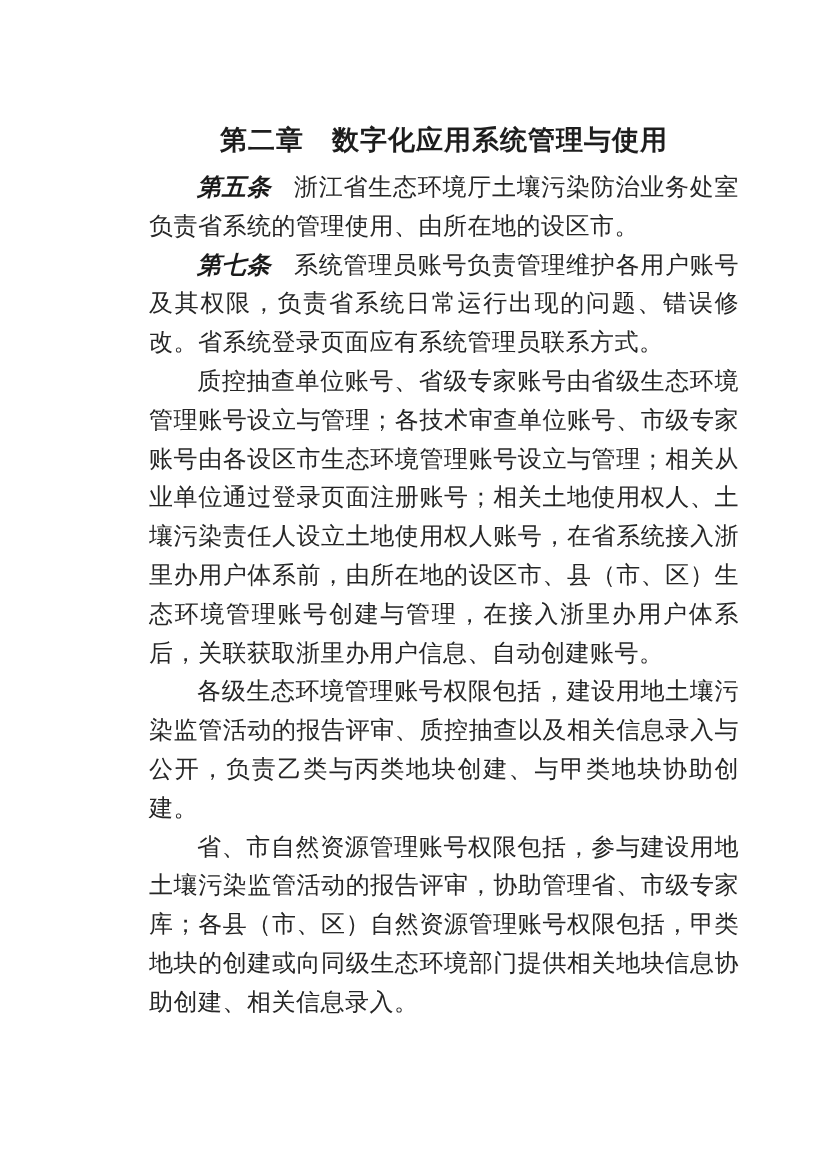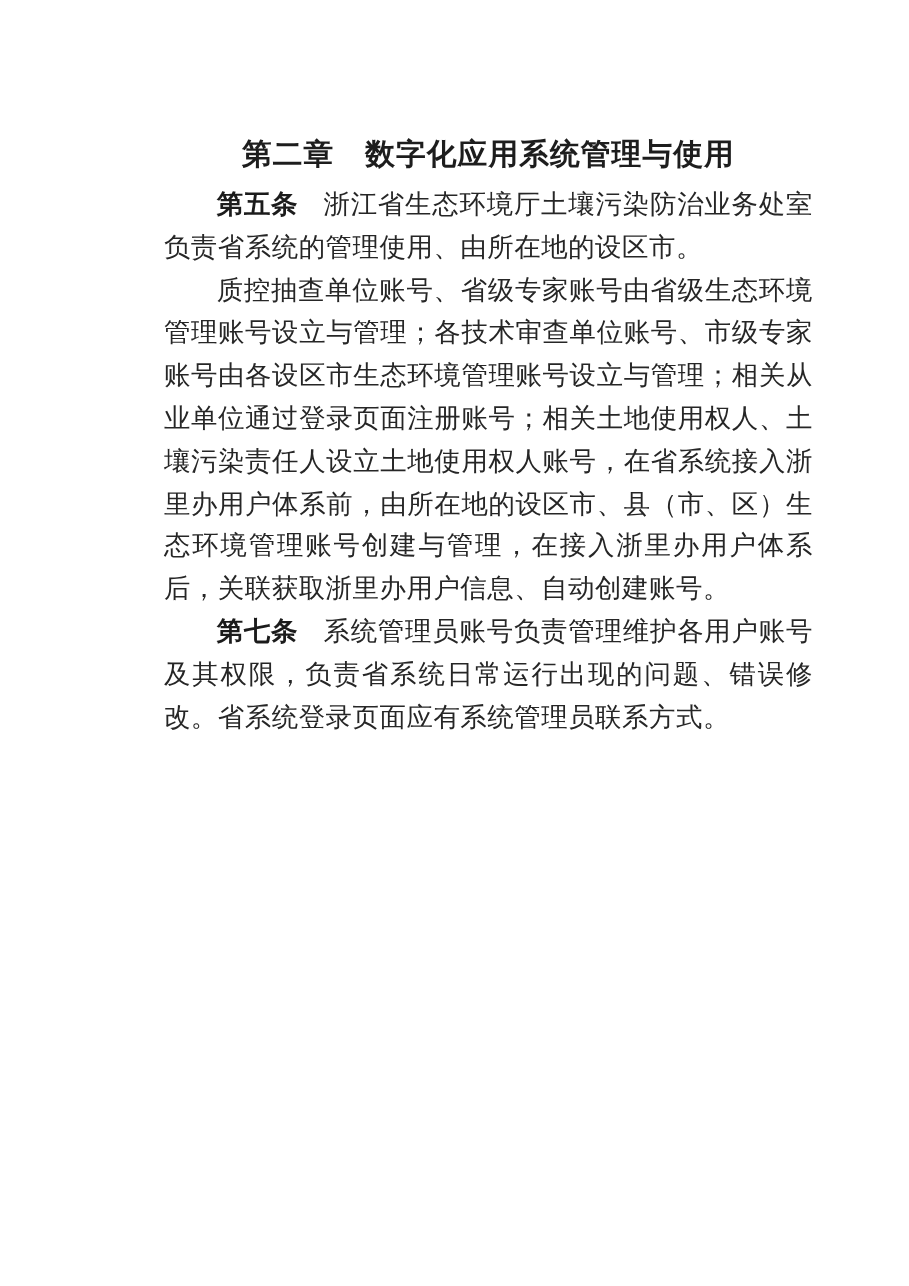--- a/index.html
+++ b/index.html
@@ -40,31 +40,34 @@
     text-align: justify;
     text-indent: 2em;
     color: #262626;
   }
   .lead {
     font-weight: bold;
     color: #1b1b1b;
   }
   .lead:not(:empty) {
     margin-right: 0.95em;
+    font-style: italic;
   }
 </style>
 </head>
 <body>
 
 <div class="page">
 
   <h1 class="chapter-title">第二章　数字化应用系统管理与使用</h1>
 
   <p class="para"><b class="lead">第五条</b><span>浙江省生态环境厅土壤污染防治业务处室负责省系统的管理使用、由所在地的设区市。</span></p>
 
 
+  <p class="para"><b class="lead">第七条</b><span>系统管理员账号负责管理维护各用户账号及其权限，负责省系统日常运行出现的问题、错误修改。省系统登录页面应有系统管理员联系方式。</span></p>
+
   <p class="para"><b class="lead"></b><span>质控抽查单位账号、省级专家账号由省级生态环境管理账号设立与管理；各技术审查单位账号、市级专家账号由各设区市生态环境管理账号设立与管理；相关从业单位通过登录页面注册账号；相关土地使用权人、土壤污染责任人设立土地使用权人账号，在省系统接入浙里办用户体系前，由所在地的设区市、县（市、区）生态环境管理账号创建与管理，在接入浙里办用户体系后，关联获取浙里办用户信息、自动创建账号。</span></p>
 
-  <p class="para"><b class="lead">第七条</b><span>系统管理员账号负责管理维护各用户账号及其权限，负责省系统日常运行出现的问题、错误修改。省系统登录页面应有系统管理员联系方式。</span></p>
+  <p class="para"><b class="lead"></b><span>各级生态环境管理账号权限包括，建设用地土壤污染监管活动的报告评审、质控抽查以及相关信息录入与公开，负责乙类与丙类地块创建、与甲类地块协助创建。</span></p>
 
-
+  <p class="para"><b class="lead"></b><span>省、市自然资源管理账号权限包括，参与建设用地土壤污染监管活动的报告评审，协助管理省、市级专家库；各县（市、区）自然资源管理账号权限包括，甲类地块的创建或向同级生态环境部门提供相关地块信息协助创建、相关信息录入。</span></p>
 
 </div>
 
 </body></html>

